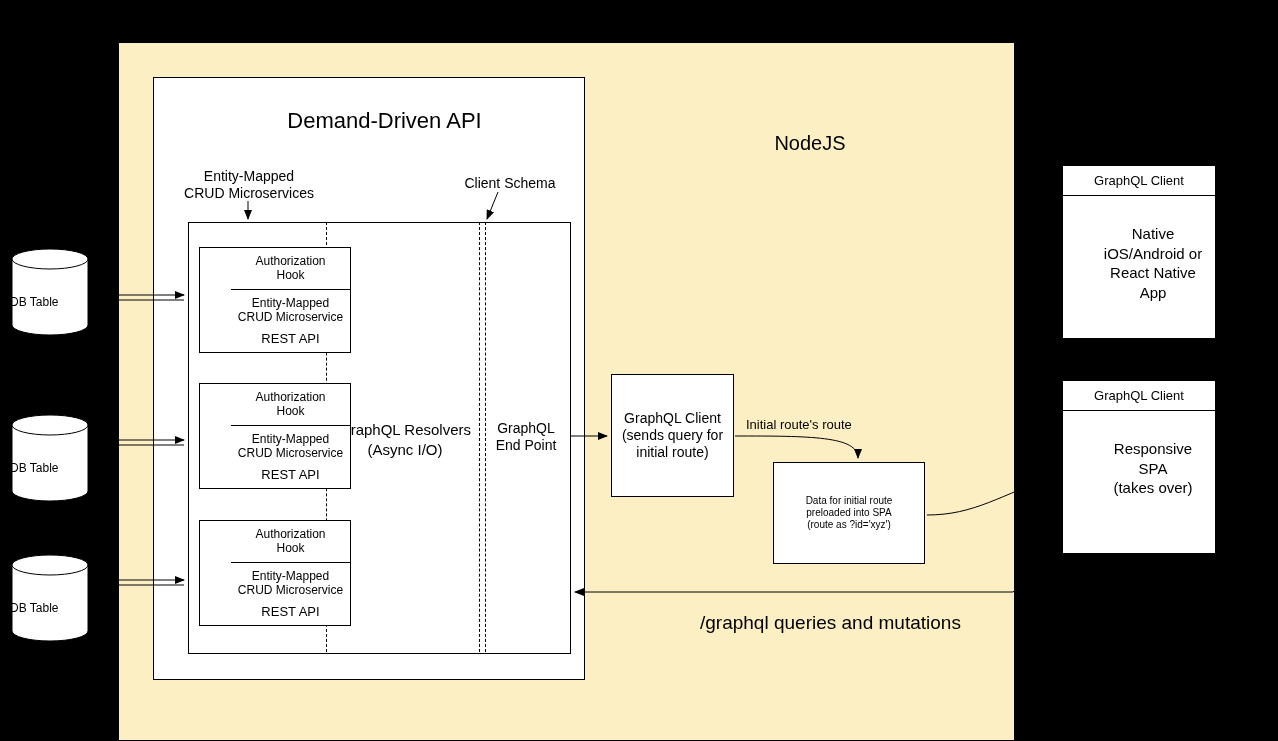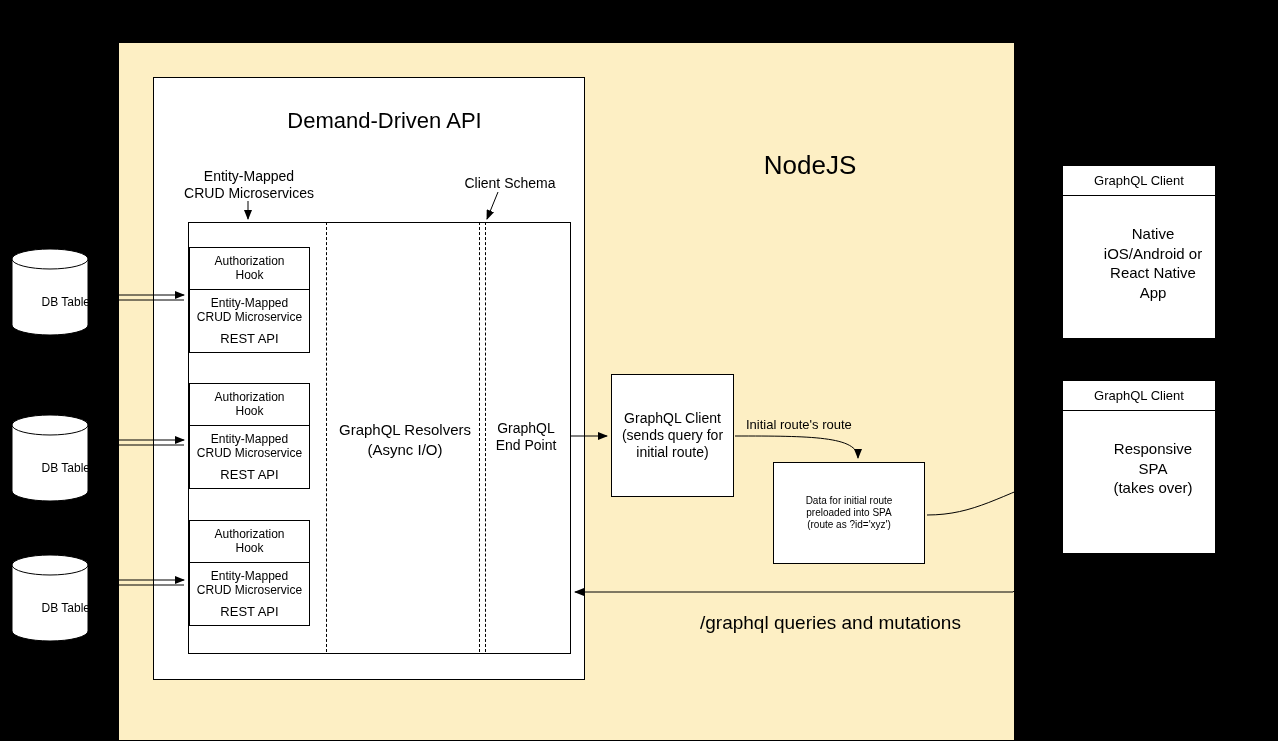--- a/index.html
+++ b/index.html
@@ -21,22 +21,22 @@
     left: 118px;
     top: 42px;
     width: 895px;
     height: 697px;
     background: #FDEFC4;
     border: 1px solid #000;
   }
   .nodejs-label {
     position: absolute;
     left: 700px;
-    top: 150px;
-    font-size: 26px;
+    top: 132px;
+    font-size: 20px;
     text-align: center;
     width: 220px;
   }
   .api-box {
     position: absolute;
     left: 153px;
     top: 77px;
     width: 430px;
     height: 601px;
     background: #fff;
@@ -95,24 +95,25 @@
     line-height: 1.2;
   }
   .dashed-v {
     position: absolute;
     top: 222px;
     height: 430px;
     border-left: 1px dashed #000;
   }
   .microservice {
     position: absolute;
-    left: 189px;
+    left: 199px;
     width: 119px;
     background: #fff;
     border: 1px solid #000;
+    padding-left: 31px;
   }
   .ms-cell {
     text-align: center;
     font-size: 12px;
     padding: 6px 2px;
     line-height: 1.2;
   }
   .ms-divider {
     border-top: 1px solid #000;
   }
@@ -125,21 +126,21 @@
   .db-cylinder svg {
     position: absolute;
     left: 0;
     top: 0;
   }
   .db-label {
     position: absolute;
     left: 0;
     top: 48px;
     width: 80px;
-    text-align: right;
+    text-align: left;
     font-size: 12px;
   }
   .gql-client-box {
     position: absolute;
     left: 611px;
     top: 374px;
     width: 123px;
     height: 123px;
     background: #fff;
     border: 1px solid #000;

